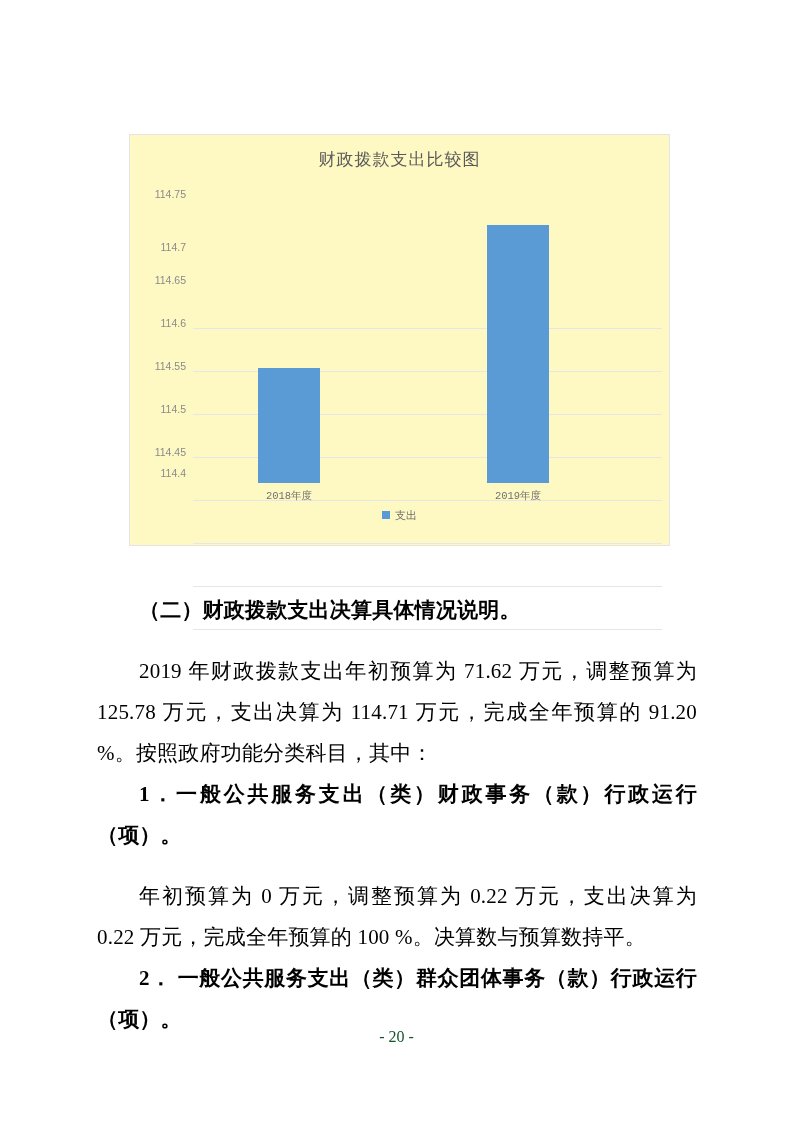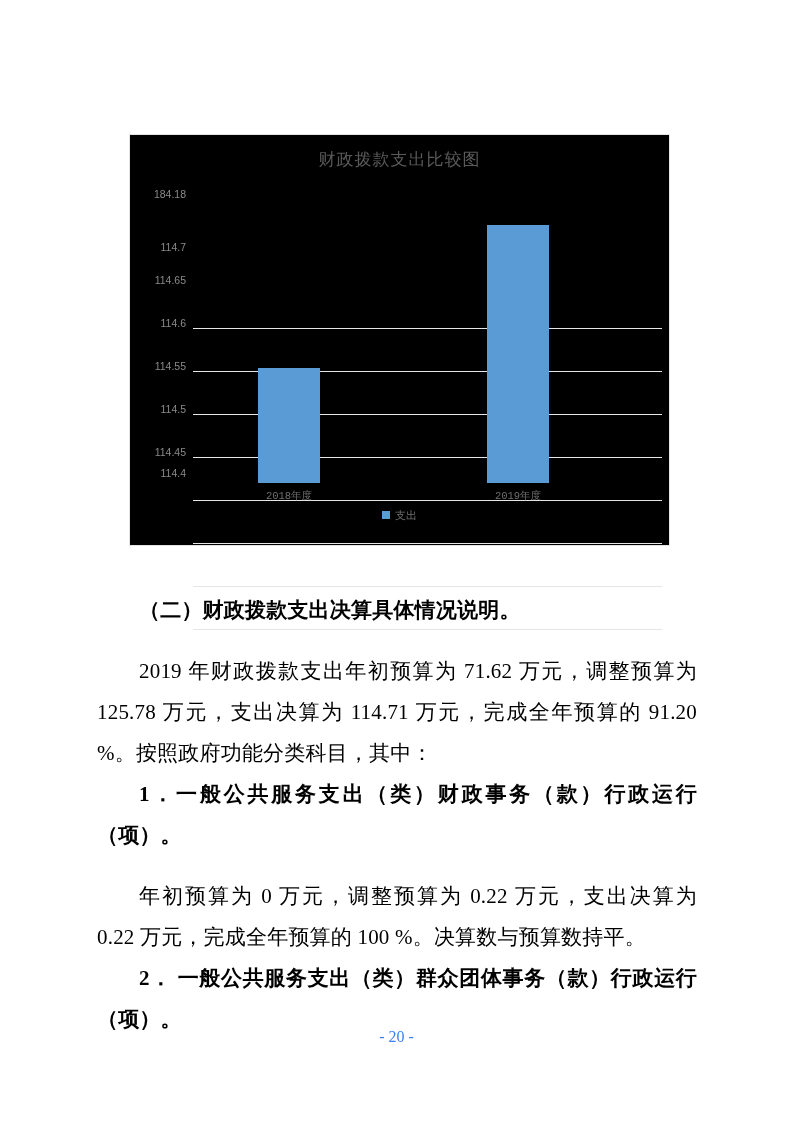--- a/index.html
+++ b/index.html
@@ -23,21 +23,21 @@
     height: 1122px;
   }
 
   
   .chart-box {
     position: absolute;
     left: 129px;
     top: 134px;
     width: 541px;
     height: 412px;
-    background: #000000;
+    background: #fef9c3;
     border: 1px solid #e4e4e4;
     box-sizing: border-box;
   }
   .chart-title {
     position: absolute;
     left: 0;
     top: 13px;
     width: 100%;
     text-align: center;
     font-family: "Liberation Sans", sans-serif;
@@ -123,42 +123,42 @@
     margin-top: 20px;
   }
 
   .footer {
     position: absolute;
     left: 0;
     top: 1028px;
     width: 793px;
     text-align: center;
     font-size: 16px;
-    color: #3b82f6;
+    color: #14532d;
     font-family: "Liberation Serif", "DejaVu Serif", serif;
   }
 </style>
 </head>
 <body>
 
 <div class="page">
 
   <div class="chart-box">
     <div class="chart-title">财政拨款支出比较图</div>
 
     <div class="grid-line" style="top:193px;"></div>
     <div class="grid-line" style="top:236px;"></div>
     <div class="grid-line" style="top:279px;"></div>
     <div class="grid-line" style="top:322px;"></div>
     <div class="grid-line" style="top:365px;"></div>
     <div class="grid-line" style="top:408px;"></div>
     <div class="grid-line" style="top:451px;"></div>
     <div class="grid-line" style="top:494px;"></div>
 
-    <div class="y-label" style="top:59px;">184.18</div>
+    <div class="y-label" style="top:59px;">114.75</div>
     <div class="y-label" style="top:94px;margin-top:18px;">114.7</div>
     <div class="y-label" style="top:145px;">114.65</div>
     <div class="y-label" style="top:188px;">114.6</div>
     <div class="y-label" style="top:231px;">114.55</div>
     <div class="y-label" style="top:274px;">114.5</div>
     <div class="y-label" style="top:317px;">114.45</div>
     <div class="y-label" style="top:338px;">114.4</div>
 
     <div class="bar" style="left:128px; top:233px; height:115px;"></div>
     <div class="bar" style="left:357px; top:90px;  height:258px;"></div>

